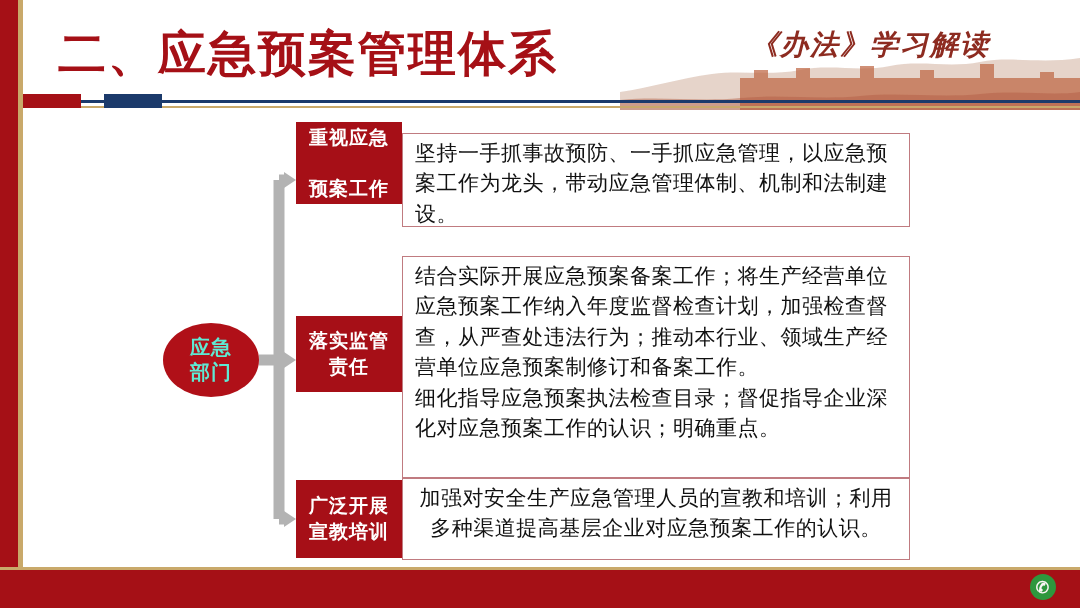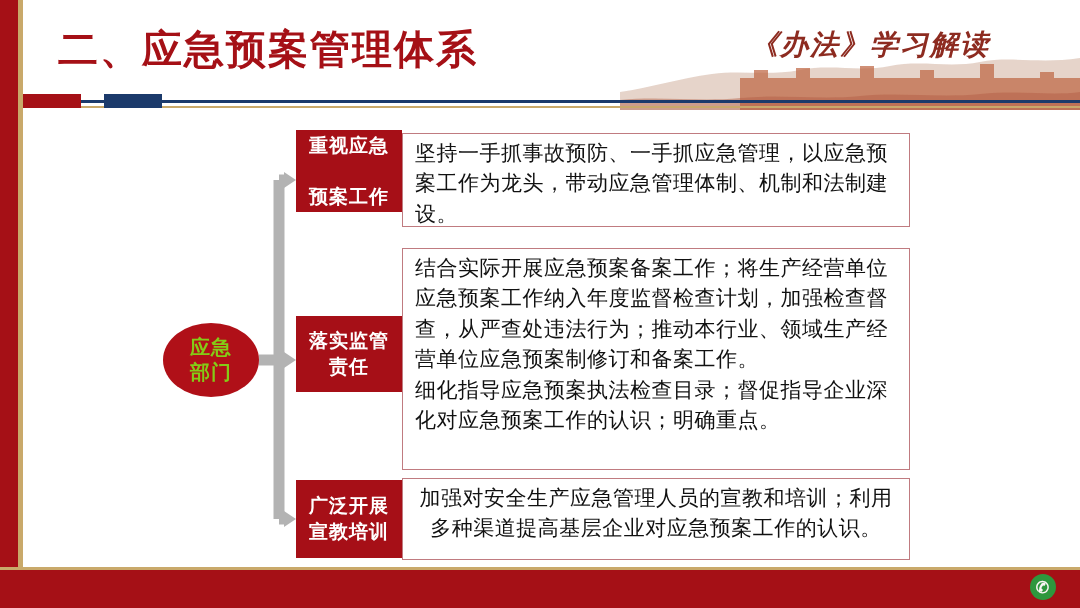--- a/index.html
+++ b/index.html
@@ -42,21 +42,21 @@
     position: absolute;
     left: 0;
     top: 0;
     width: 1080px;
     height: 110px;
   }
   .title {
     position: absolute;
     left: 58px;
     top: 22px;
-    font-size: 40px;
+    font-size: 48px;
     font-weight: bold;
     color: #a51016;
     letter-spacing: 2px;
     white-space: nowrap;
     font-family: "Liberation Sans", sans-serif;
   }
   .header-right {
     position: absolute;
     right: 90px;
     top: 26px;
@@ -112,21 +112,21 @@
     height: 460px;
   }
   .root-node {
     position: absolute;
     left: 163px;
     top: 213px;
     width: 96px;
     height: 74px;
     background: #b01018;
     border-radius: 50%;
-    color: #84cc16;
+    color: #5eead4;
     font-size: 20px;
     font-weight: bold;
     display: flex;
     flex-direction: column;
     align-items: center;
     justify-content: center;
     line-height: 1.25;
     letter-spacing: 1px;
   }
   .branch-label {
@@ -152,25 +152,25 @@
     padding: 4px 12px 8px 12px;
     font-size: 21px;
     color: #111111;
     line-height: 1.45;
     letter-spacing: 0.5px;
   }
   .content-box p {
     margin: 0;
   }
   
-  #branch1-label { left: 296px; top: 20px; height: 82px; gap: 25px; }
+  #branch1-label { left: 296px; top: 12px; height: 82px; gap: 25px; }
   #branch1-box   { left: 402px; top: 23px; width: 508px; height: 94px; }
   
   #branch2-label { left: 296px; top: 206px; height: 76px; }
-  #branch2-box   { left: 402px; top: 138px; width: 508px; height: 222px; }
+  #branch2-box   { left: 402px; top: 146px; width: 508px; height: 222px; }
   
   #branch3-label { left: 296px; top: 370px; height: 78px; }
   #branch3-box   { left: 402px; top: 368px; width: 508px; height: 82px; text-align: center; }
 
   
   .connectors {
     position: absolute;
     left: 0;
     top: 0;
     width: 1080px;

